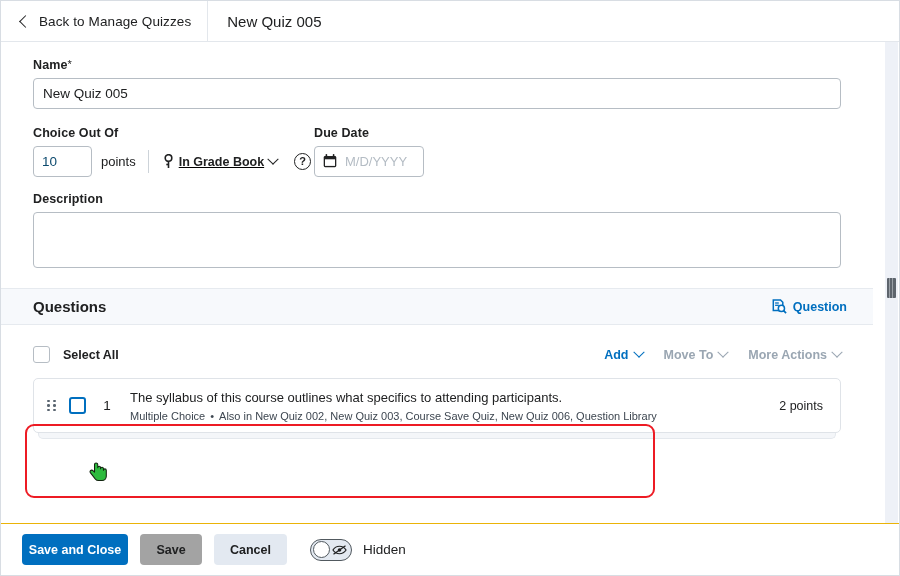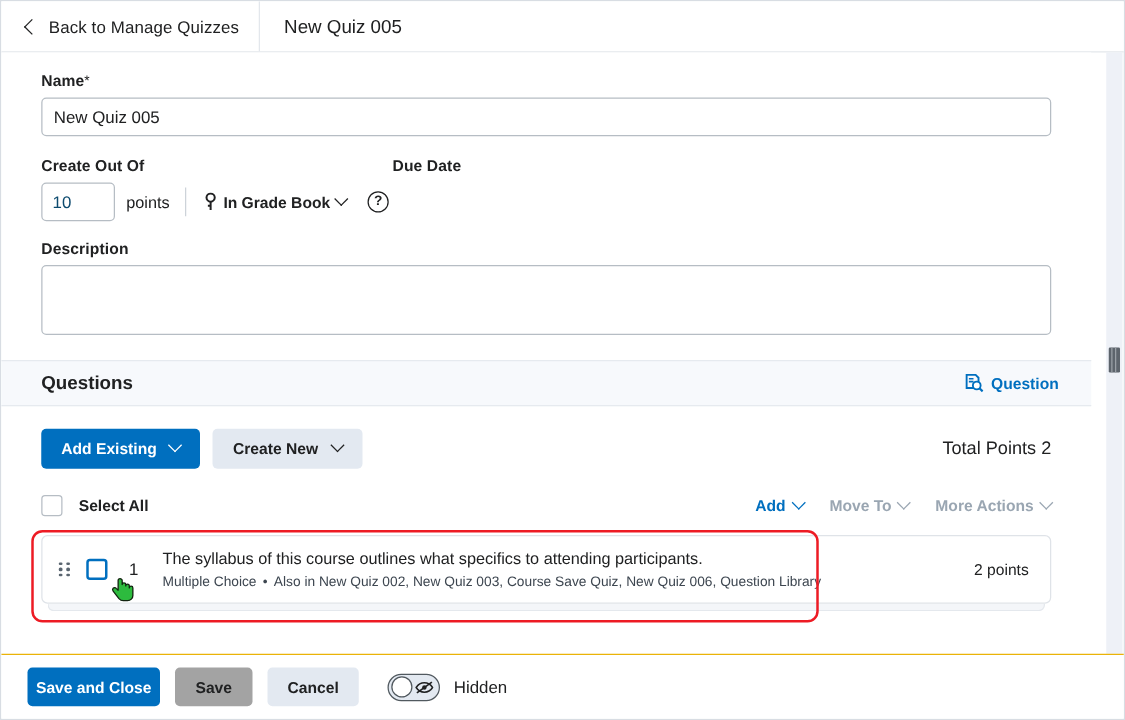--- a/index.html
+++ b/index.html
@@ -134,20 +134,21 @@
     height: 23px;
     background: #cdd3d9;
     margin: 0 3px;
   }
   .gradebook-btn {
     display: flex;
     align-items: center;
     gap: 5px;
     cursor: pointer;
     padding: 2px 2px;
+    text-decoration: underline;
   }
   .gradebook-btn .gb-text {
     font-size: 12.5px;
     font-weight: bold;
     color: #202122;
     white-space: nowrap;
   }
   .chev {
     display: inline-block;
     width: 8px; height: 8px;
@@ -525,40 +526,49 @@
 
       <div>
         <label class="field-label">
           <span>Name</span><span class="req-star">*</span>
         </label>
         <input class="text-input" type="text" value="New Quiz 005" style="">
       </div>
 
       <div class="row-two">
         <div class="col-grade">
-          <label class="field-label">Create Out Of</label>
+          <label class="field-label">Choice Out Of</label>
           <div class="grade-line">
             <input class="num-input" type="text" value="10" style="">
             <span class="points-label">points</span>
             <span class="vdiv"></span>
             <span class="gradebook-btn">
               <svg width="11" height="15" viewBox="0 0 11 15">
                 <circle cx="5.5" cy="4" r="3.3" fill="none" stroke="#202122" stroke-width="1.6"></circle>
                 <line x1="5.5" y1="7.4" x2="5.5" y2="14" stroke="#202122" stroke-width="1.6"></line>
                 <line x1="3.3" y1="10.5" x2="5.5" y2="10.5" stroke="#202122" stroke-width="1.6"></line>
               </svg>
               <span class="gb-text">In Grade Book</span>
               <span class="chev"></span>
             </span>
             <span class="help-icon">?</span>
           </div>
         </div>
 
         <div class="col-due">
           <label class="field-label">Due Date</label>
+          <div class="date-input-wrap">
+            <svg class="cal-icon" viewBox="0 0 14 14">
+              <rect x="0.7" y="2" width="12.6" height="11.2" rx="1.4" fill="#202122"></rect>
+              <rect x="2" y="5.3" width="10" height="6.6" fill="#ffffff"></rect>
+              <rect x="2.6" y="0" width="1.6" height="3.4" rx="0.7" fill="#202122"></rect>
+              <rect x="9.8" y="0" width="1.6" height="3.4" rx="0.7" fill="#202122"></rect>
+            </svg>
+            <input class="date-input" type="text" placeholder="M/D/YYYY" style="">
+          </div>
         </div>
       </div>
 
       <div class="desc-wrap">
         <label class="field-label">Description</label>
         <div class="desc-box"></div>
       </div>
     </div>
 
     <div class="questions-band">
@@ -568,33 +578,20 @@
           <path d="M1.3 0.9h7.2l2.3 2.3v8.2H1.3z" fill="none" stroke="#006fbf" stroke-width="1.5"></path>
           <line x1="3.1" y1="4" x2="6.8" y2="4" stroke="#006fbf" stroke-width="1.3"></line>
           <line x1="3.1" y1="6.3" x2="6.8" y2="6.3" stroke="#006fbf" stroke-width="1.3"></line>
           <circle cx="9.4" cy="9.4" r="3.1" fill="#fff" stroke="#006fbf" stroke-width="1.5"></circle>
           <line x1="11.6" y1="11.6" x2="14.1" y2="14.1" stroke="#006fbf" stroke-width="1.7"></line>
         </svg>
         <span class="preview-label">Question</span>
       </div>
     </div>
 
-    <div class="actions-row">
-      <div class="btn-group">
-        <button class="btn btn-primary">
-          <span>Add Existing</span>
-          <span class="chev"></span>
-        </button>
-        <button class="btn btn-secondary">
-          <span>Create New</span>
-          <span class="chev"></span>
-        </button>
-      </div>
-      <div class="total-points">Total Points 2</div>
-    </div>
 
     <div class="selectall-row">
       <div class="selectall-left">
         <div class="cbox"></div>
         <span class="selectall-label">Select All</span>
       </div>
       <div class="menu-group">
         <span class="menu-item active">
           <span>Add</span>
           <span class="chev"></span>

